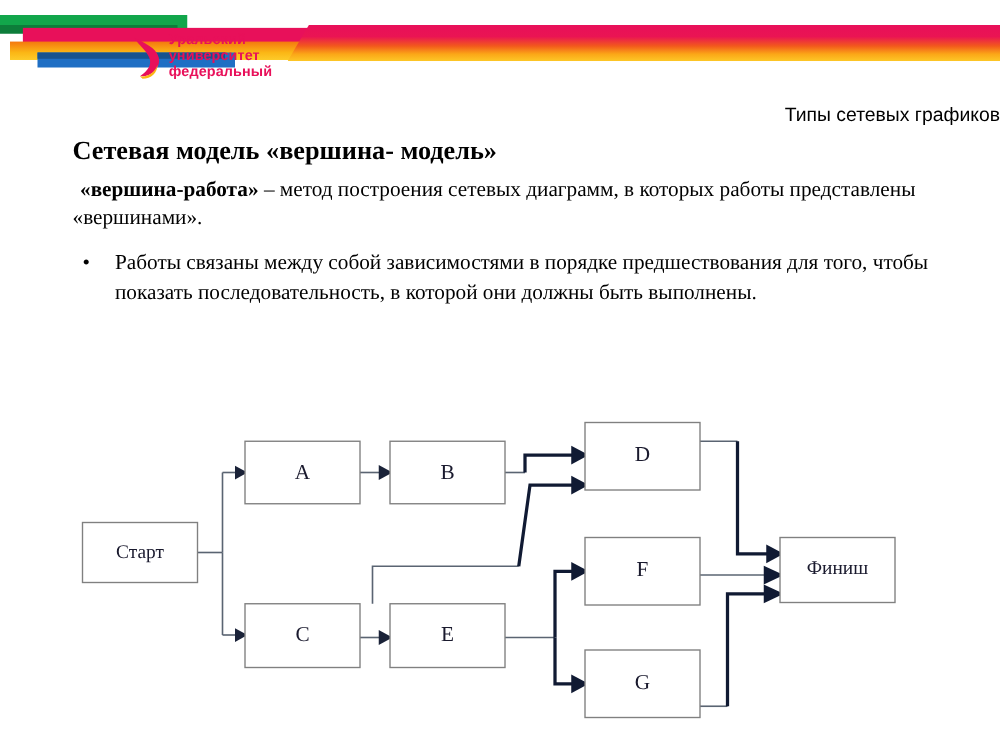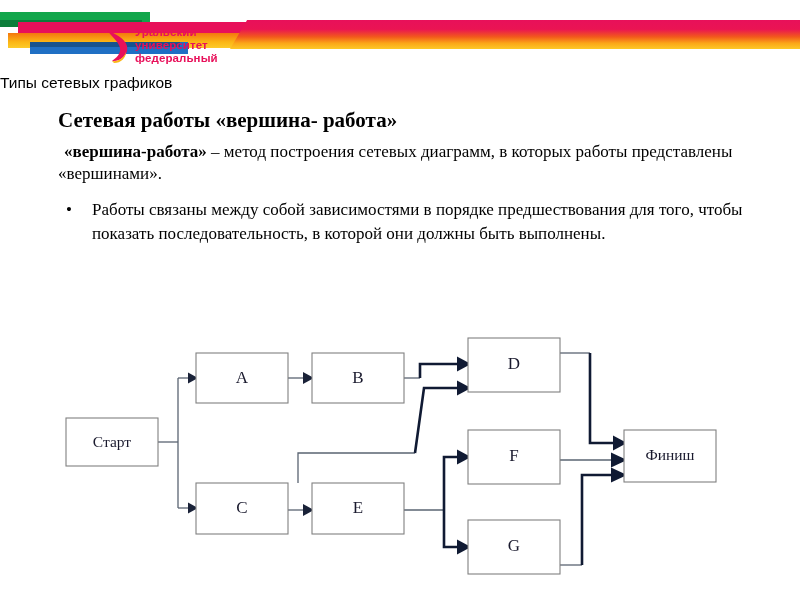--- a/index.html
+++ b/index.html
@@ -95,23 +95,23 @@
     line-height: 12.8px;
     color: #e8105a;
     letter-spacing: 0.1px;
   }
   #logo-text div { white-space: nowrap; }
 
   
   #slide-title {
     position: absolute;
     left: 0;
-    top: 74px;
+    top: 84px;
     width: 800px;
-    text-align: left;
+    text-align: right;
     font-family: "Liberation Sans", sans-serif;
     font-size: 15.5px;
     color: #000000;
   }
 
   
   #body-text {
     position: absolute;
     left: 58px;
     top: 108px;
@@ -208,21 +208,21 @@
   <div id="logo-text">
     <div>Уральский</div>
     <div>университет</div>
     <div>федеральный</div>
   </div>
 </div>
 
 <div id="slide-title">Типы сетевых графиков</div>
 
 <div id="body-text">
-  <h1 id="heading">Сетевая работы «вершина- работа»</h1>
+  <h1 id="heading">Сетевая модель «вершина- модель»</h1>
   <p id="intro-para"><span class="b">«вершина-работа»</span><span> – метод построения сетевых диаграмм, в которых работы представлены «вершинами».</span></p>
   <ul id="bullet-list">
     <li>
       <span class="dot">•</span>
       <span>Работы связаны между собой зависимостями в порядке предшествования для того, чтобы показать последовательность, в которой они должны быть выполнены.</span>
     </li>
   </ul>
 </div>
 
 <div id="diagram">

